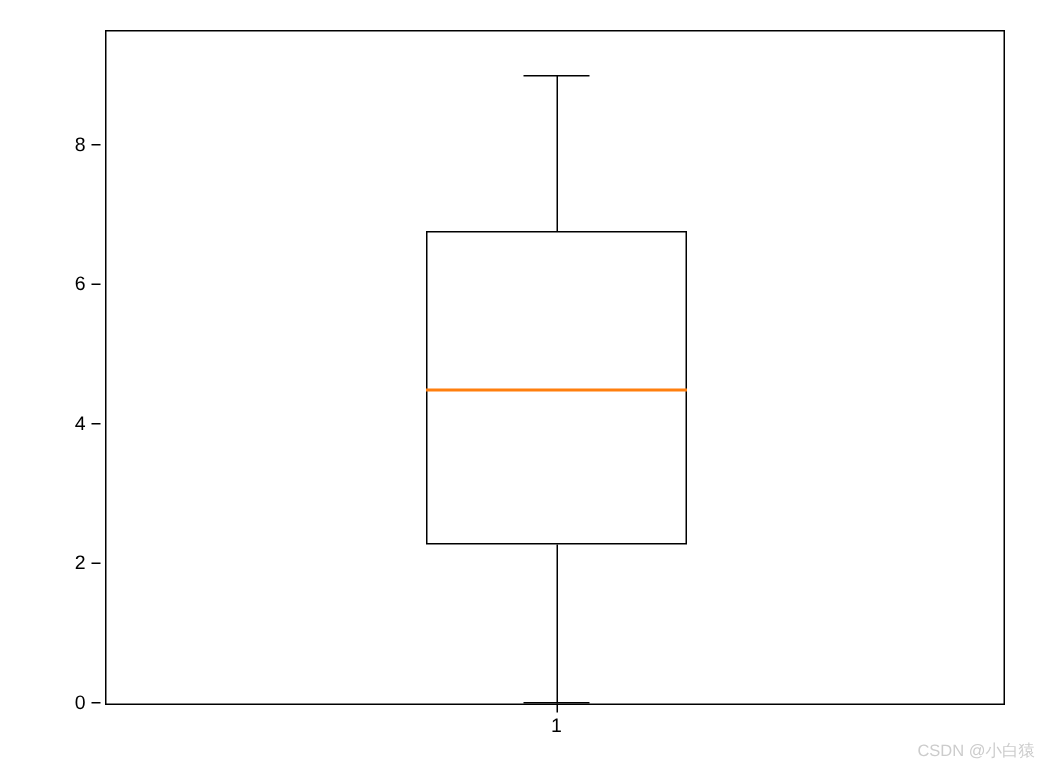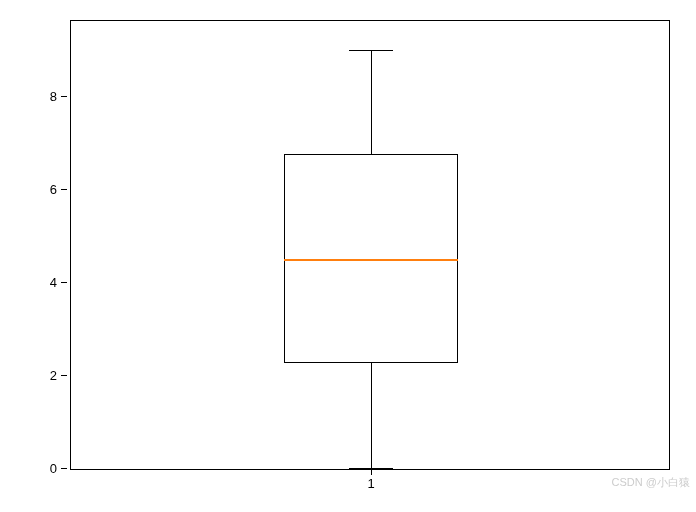--- a/index.html
+++ b/index.html
@@ -65,21 +65,21 @@
       background: #000;
     }
     .cap-line {
       position: absolute;
       height: 1px;
       background: #000;
     }
     .watermark {
       position: absolute;
       right: 6px;
-      bottom: 22px;
+      bottom: 4px;
       font-size: 11px;
       color: #ccc;
       margin-top: 27px;
     }
   </style>
 </head>
 <body>
 
 <div class="chart-container">
 

